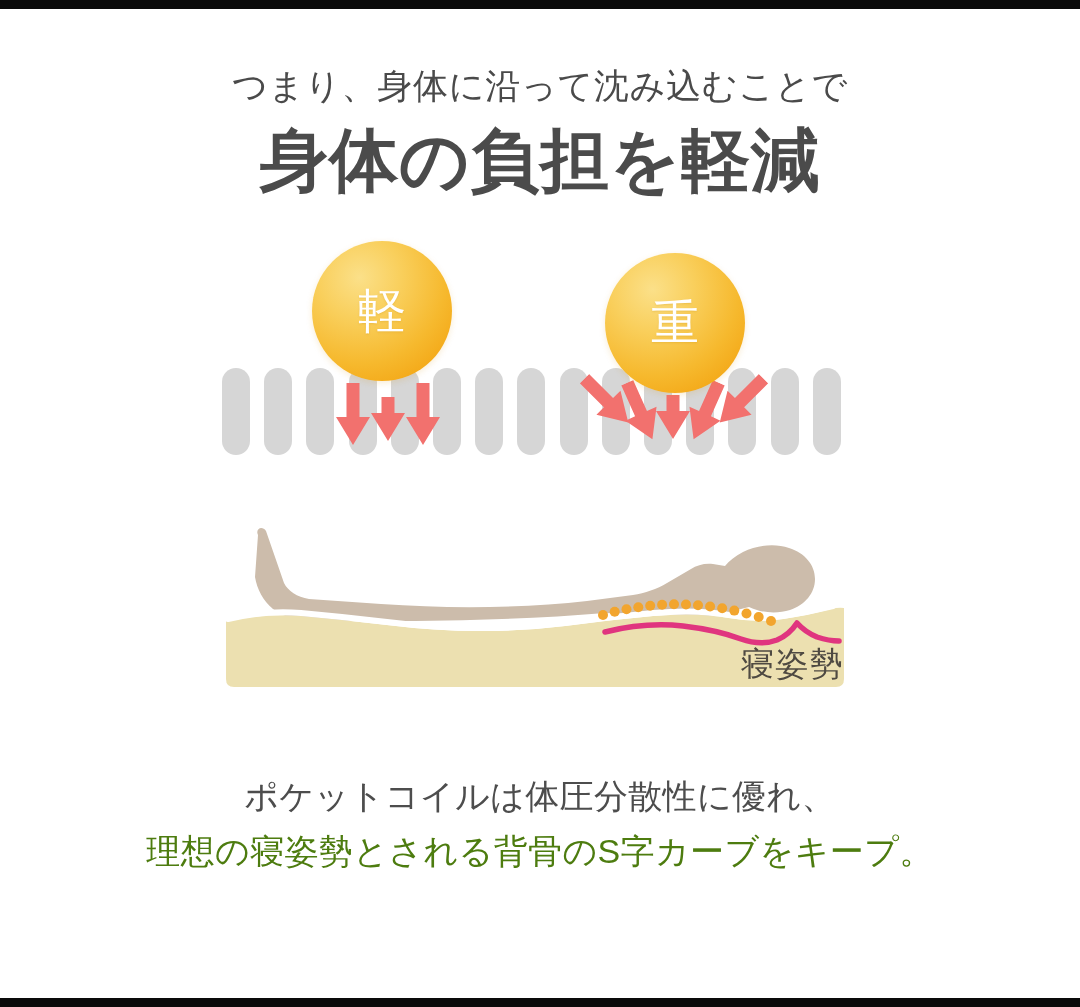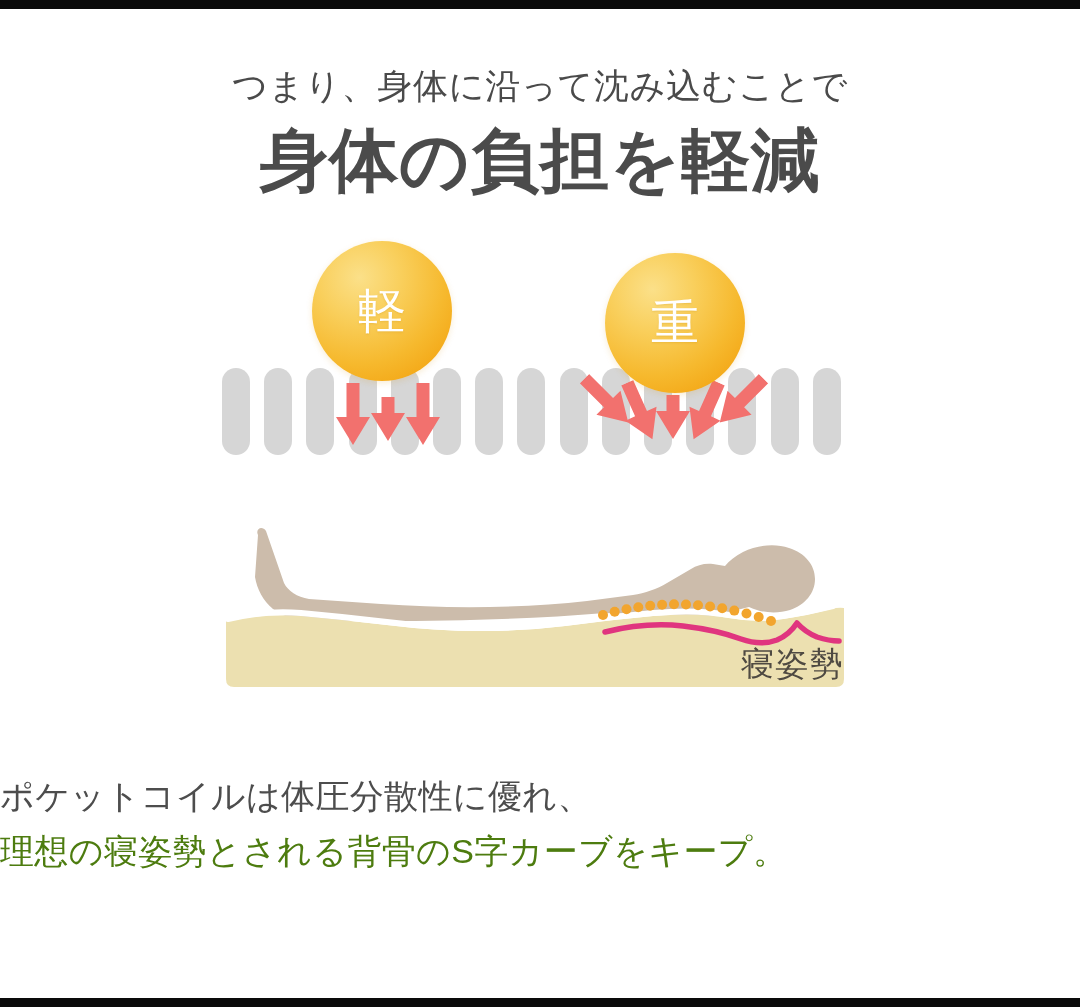--- a/index.html
+++ b/index.html
@@ -146,20 +146,21 @@
     white-space: nowrap;
     margin-left: 20px;
   }
 
   
   .body-copy {
     position: absolute;
     left: 0;
     top: 760px;
     width: 1080px;
+    text-align: center;
   }
   .body-copy .line {
     font-size: 34px;
     color: #4d4d4d;
     line-height: 1.62;
     letter-spacing: 0.01em;
     white-space: nowrap;
   }
 </style>
 </head>

